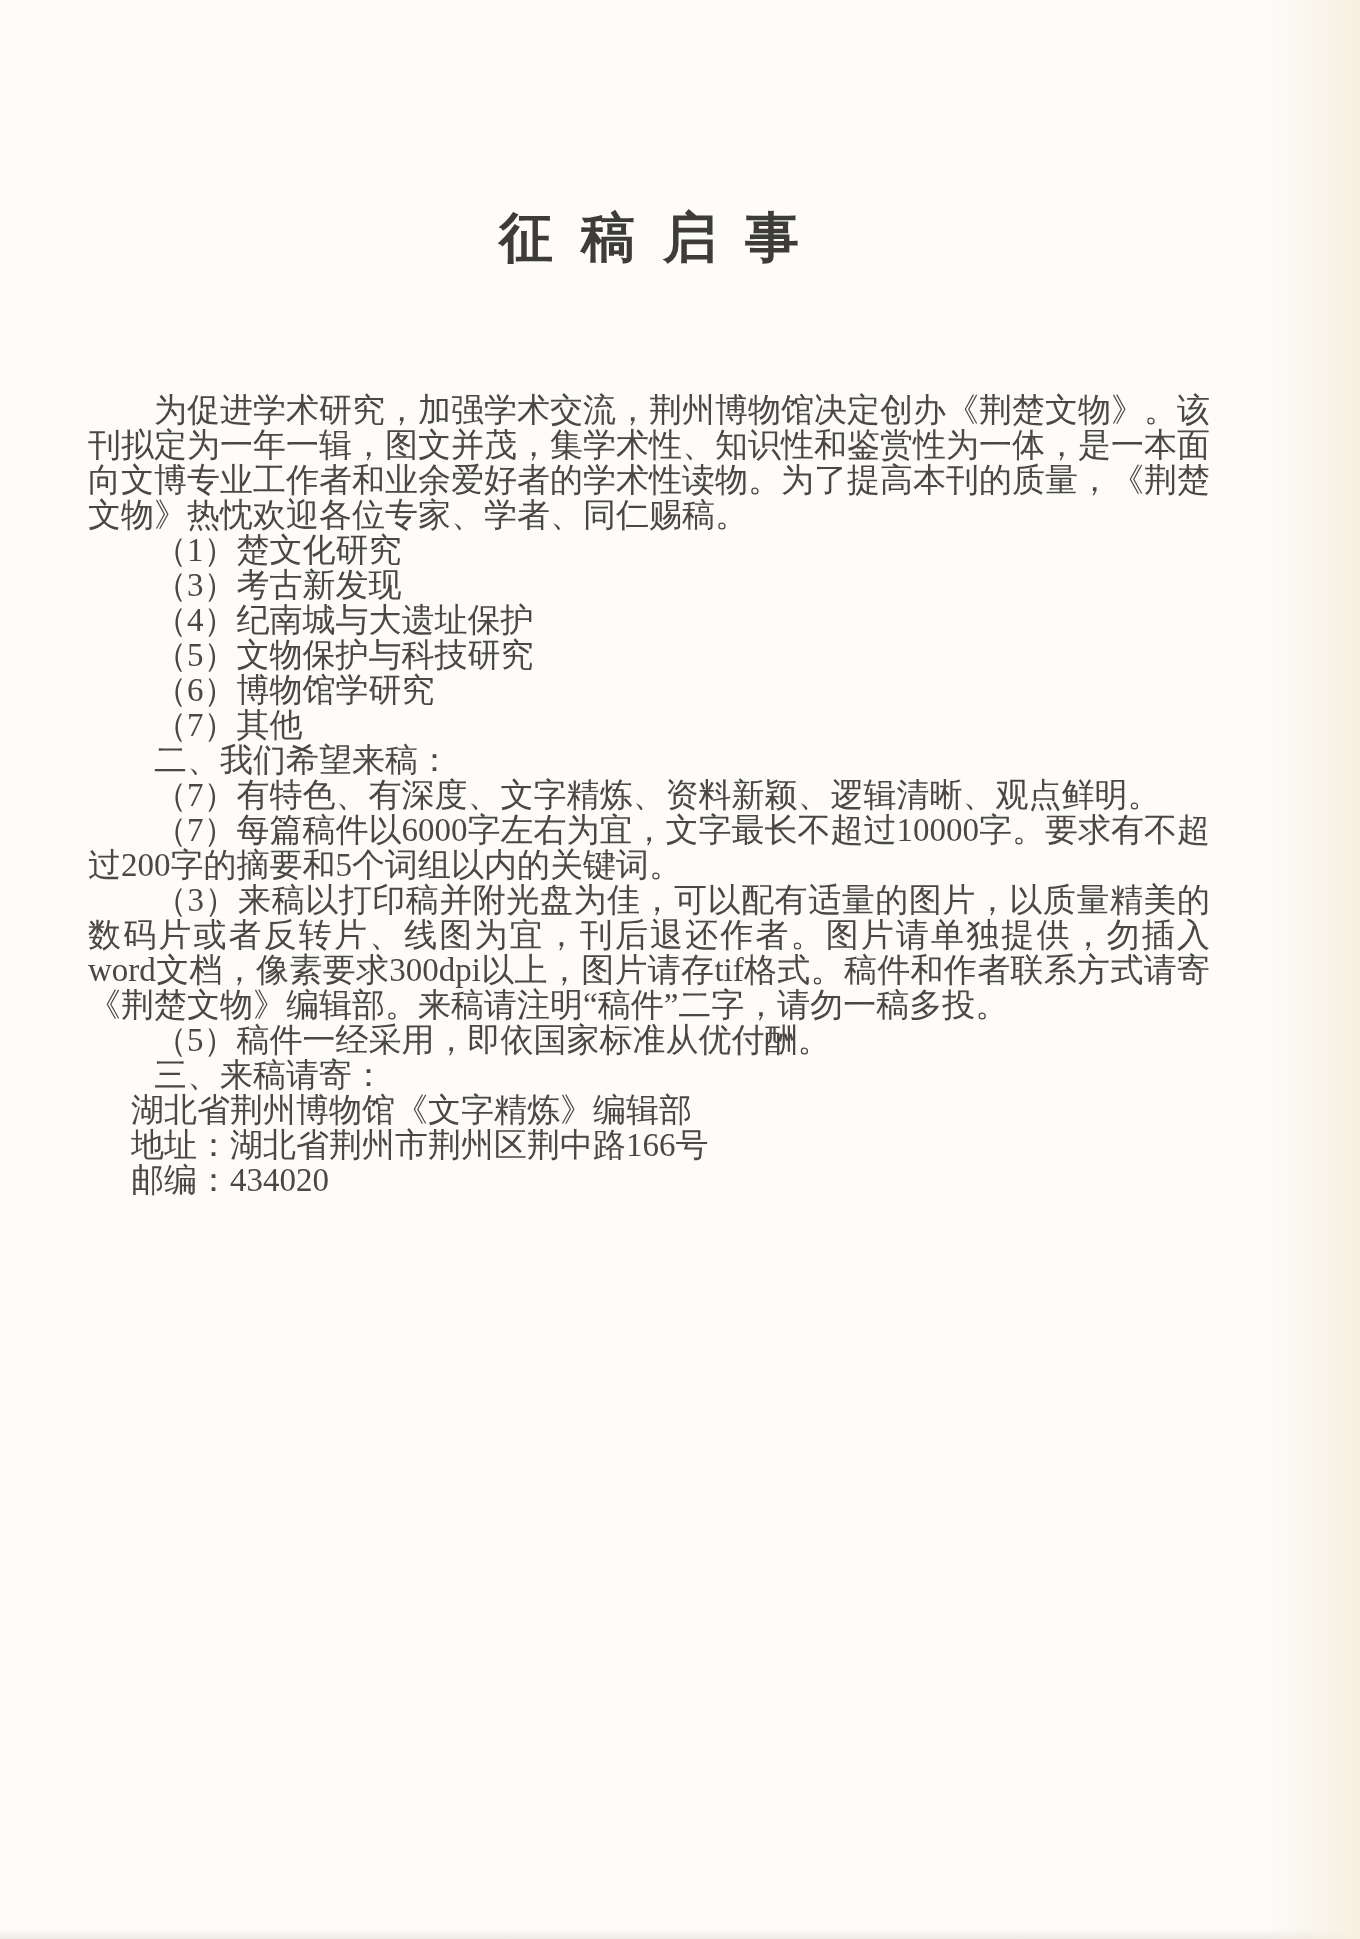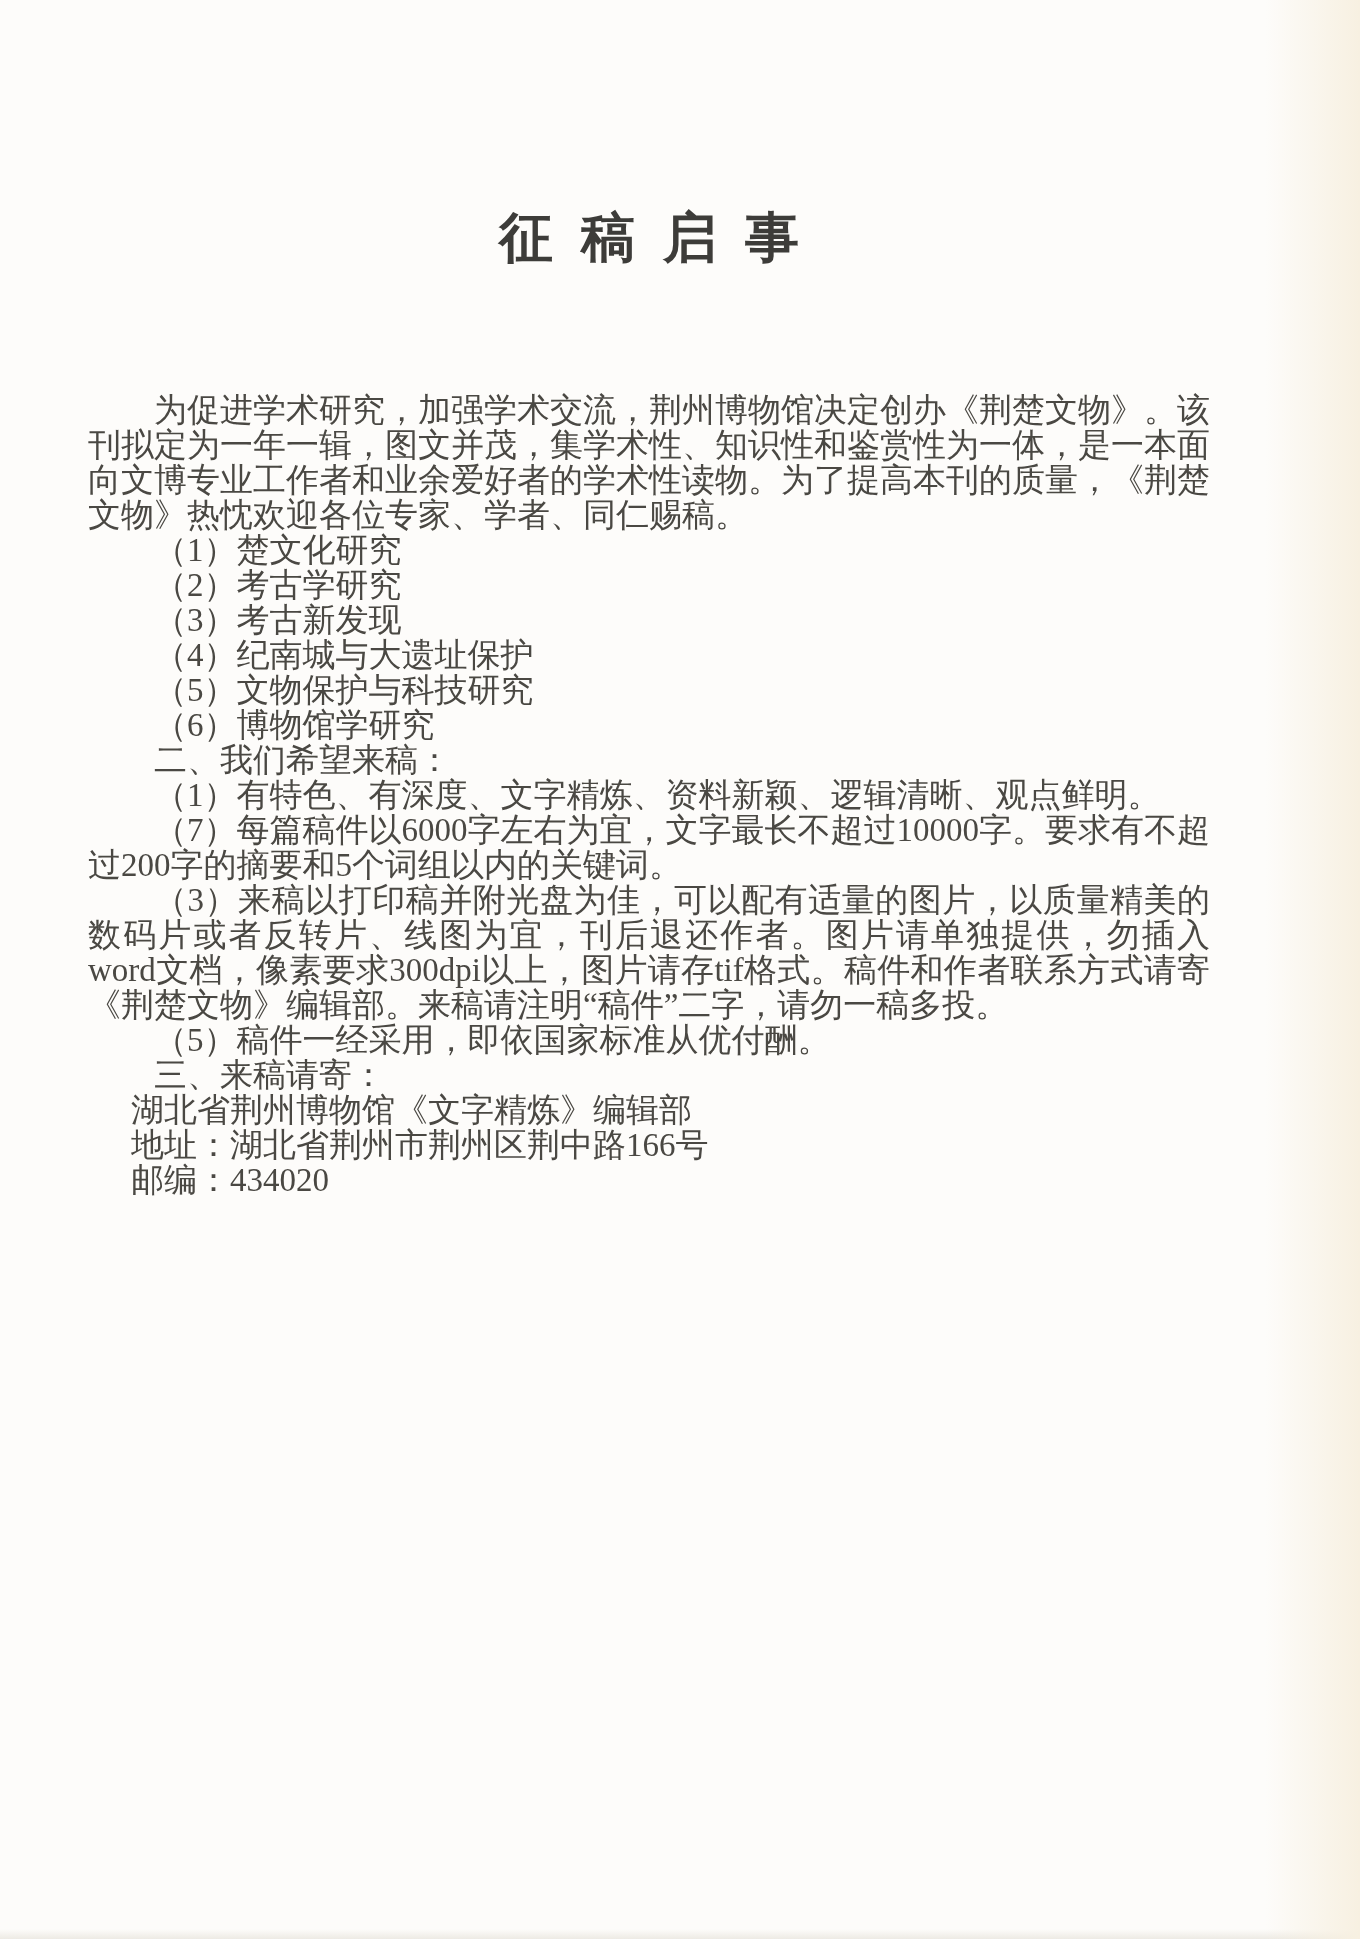--- a/index.html
+++ b/index.html
@@ -60,28 +60,28 @@
 <body>
 
 <div class="page">
   <div class="content">
 
     <h1 class="title">征稿启事</h1>
 
     <p class="para indent2 intro">为促进学术研究，加强学术交流，荆州博物馆决定创办《荆楚文物》。该刊拟定为一年一辑，图文并茂，集学术性、知识性和鉴赏性为一体，是一本面向文博专业工作者和业余爱好者的学术性读物。为了提高本刊的质量，《荆楚文物》热忱欢迎各位专家、学者、同仁赐稿。</p>
 
     <p class="para indent2">（1）楚文化研究</p>
-    <p class="para indent2">（2）考古学研究</p>
     <p class="para indent2">（3）考古新发现</p>
     <p class="para indent2">（4）纪南城与大遗址保护</p>
     <p class="para indent2">（5）文物保护与科技研究</p>
     <p class="para indent2">（6）博物馆学研究</p>
+    <p class="para indent2">（7）其他</p>
 
     <p class="para indent2">二、我们希望来稿：</p>
-    <p class="para indent2">（1）有特色、有深度、文字精炼、资料新颖、逻辑清晰、观点鲜明。</p>
+    <p class="para indent2">（7）有特色、有深度、文字精炼、资料新颖、逻辑清晰、观点鲜明。</p>
     <p class="para indent2">（7）每篇稿件以6000字左右为宜，文字最长不超过10000字。要求有不超过200字的摘要和5个词组以内的关键词。</p>
     <p class="para indent2">（3）来稿以打印稿并附光盘为佳，可以配有适量的图片，以质量精美的数码片或者反转片、线图为宜，刊后退还作者。图片请单独提供，勿插入word文档，像素要求300dpi以上，图片请存tif格式。稿件和作者联系方式请寄《荆楚文物》编辑部。来稿请注明“稿件”二字，请勿一稿多投。</p>
     <p class="para indent2">（5）稿件一经采用，即依国家标准从优付酬。</p>
 
     <p class="para indent2">三、来稿请寄：</p>
     <p class="para indent13">湖北省荆州博物馆《文字精炼》编辑部</p>
     <p class="para indent13">地址：湖北省荆州市荆州区荆中路166号</p>
     <p class="para indent13">邮编：434020</p>
 
   </div>

